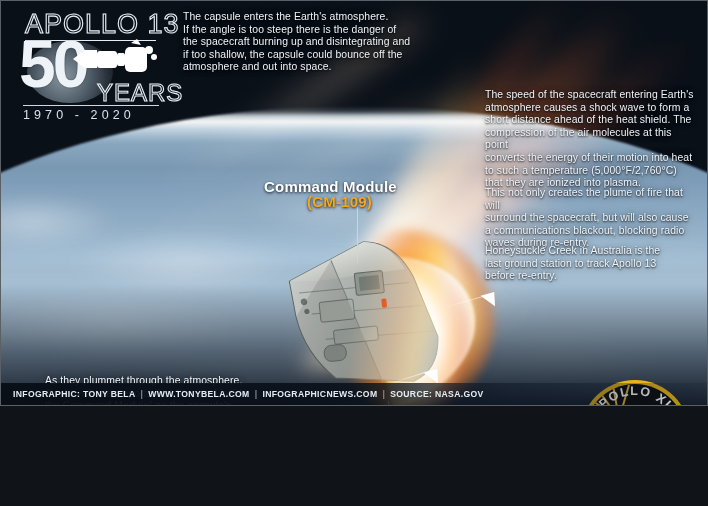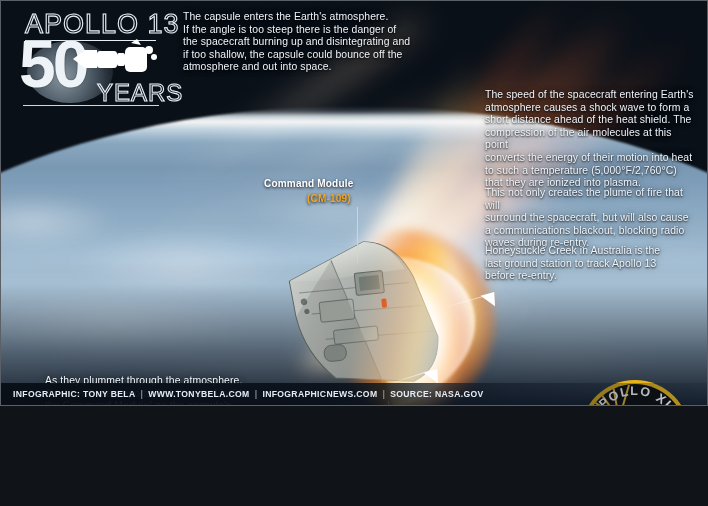--- a/index.html
+++ b/index.html
@@ -182,21 +182,21 @@
   }
   #text-intro{left:170px;top:10px;width:250px;margin-left:12px;}
   #text-speed{left:484px;top:88px;width:212px;}
   #text-plume{left:484px;top:186px;width:206px;}
   #text-honeysuckle{left:484px;top:244px;width:206px;}
   #text-lovell{left:44px;top:374px;width:218px;}
 
   
   .callout{
     position:absolute;
-    font-size:10px;
+    font-size:15px;
     font-weight:bold;
     color:#ffffff;
     text-shadow:0 1px 3px rgba(0,0,0,.9);
     letter-spacing:.2px;
     white-space:nowrap;
   }
   #label-cm{left:263px;top:177px;}
   #label-cm-id{left:306px;top:192px;color:#f5a623;}
   #label-heatshield{left:260px;top:415px;}
 
@@ -373,20 +373,21 @@
           <rect x="46" y="16" width="8" height="13" rx="2"></rect>
           <rect x="54" y="10" width="22" height="25" rx="5"></rect>
           <circle cx="78" cy="13" r="4"></circle>
           <circle cx="83" cy="20" r="3"></circle>
           <path d="M60 6 L66 2 L70 8 Z"></path>
         </g>
       </svg>
     </div>
     <div class="logo-years">YEARS</div>
     <div class="logo-rule2"></div>
+    <div class="logo-dates">1970 - 2020</div>
   </div>
 
   <div class="txt" id="text-intro">The capsule enters the Earth's atmosphere.
 If the angle is too steep there is the danger of
 the spacecraft burning up and disintegrating and
 if too shallow, the capsule could bounce off the
 atmosphere and out into space.</div>
   <div class="txt" id="text-speed">The speed of the spacecraft entering Earth's
 atmosphere causes a shock wave to form a
 short distance ahead of the heat shield. The

